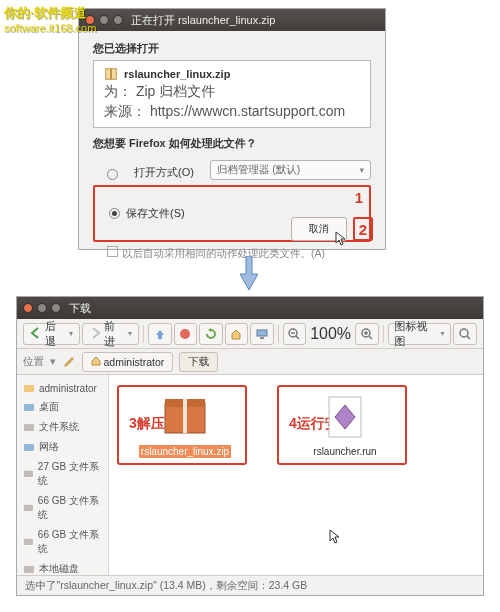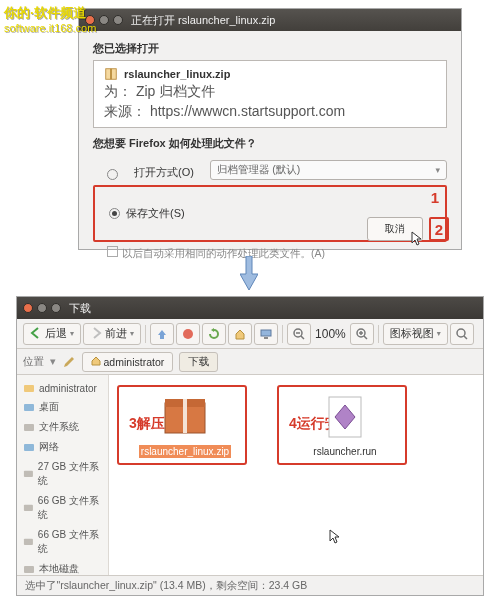--- a/index.html
+++ b/index.html
@@ -20,21 +20,21 @@
     font-weight: bold;
     text-shadow: 1px 1px 0 rgba(0,0,0,0.35);
     z-index: 100;
   }
   .watermark small { display:block; font-size:11px; font-weight:normal; }
   .stage {
     border: 1px solid #a9a9a9;
     background: #f7f7f7;
     position: absolute;
   }
-  .stage1 { left: 78px; top: 8px; width: 384px; height: 242px; }
+  .stage1 { left: 78px; top: 8px; width: 308px; height: 242px; }
   .stage2 { left: 16px; top: 296px; width: 468px; height: 300px; }
 
   
   .titlebar {
     height: 22px;
     background: linear-gradient(#56534f,#423f3b);
     color: #eee;
     display: flex;
     align-items: center;
     padding: 0 6px;
@@ -70,21 +70,21 @@
   .arrow svg { width:18px; height:34px; }
 
   
   .fm .titlebar { background: linear-gradient(#4d4a46,#3b3835);}
   .fm-body { background:#f2f1f0; height:calc(100% - 22px); display:flex; flex-direction:column;}
   .toolbar { height:30px; display:flex; align-items:center; padding:0 6px; gap:2px; border-bottom:1px solid #cfcbc6;}
   .tbtn { height:22px; padding:0 6px; background:#f7f5f3; border:1px solid #c5c0ba; border-radius:3px; font-size:11px; display:flex; align-items:center; gap:3px;}
   .tbtn.small { width:24px; padding:0; justify-content:center;}
   .tsep { width:1px; height:18px; background:#cfcbc6; margin:0 2px;}
   .tico { width:14px;height:14px; display:inline-block;}
-  .zoom { font-size:12px; padding:0 2px;}
+  .zoom { font-size:16px; padding:0 2px;}
   .pathbar { height:26px; display:flex; align-items:center; padding:0 6px; gap:6px; border-bottom:1px solid #cfcbc6;}
   .pill { height:20px; padding:0 8px; background:#f7f5f3; border:1px solid #c5c0ba; border-radius:3px; font-size:10.5px; display:flex; align-items:center; gap:3px;}
   .pill.active { background:#f0ece3;}
   .main { flex:1; display:flex; overflow:hidden;}
   .side { width:92px; background:#f5f4f2; border-right:1px solid #ddd9d4; padding:4px 0; overflow:hidden;}
   .sitem { display:flex; align-items:center; gap:4px; padding:3px 6px; font-size:10px; color:#555;}
   .sico { width:12px;height:12px;display:inline-block;}
   .pane { flex:1; background:#fff; position:relative; }
   .files { display:flex; gap:40px; padding:16px 16px;}
   .fitem { width:120px; text-align:center; position:relative;}

